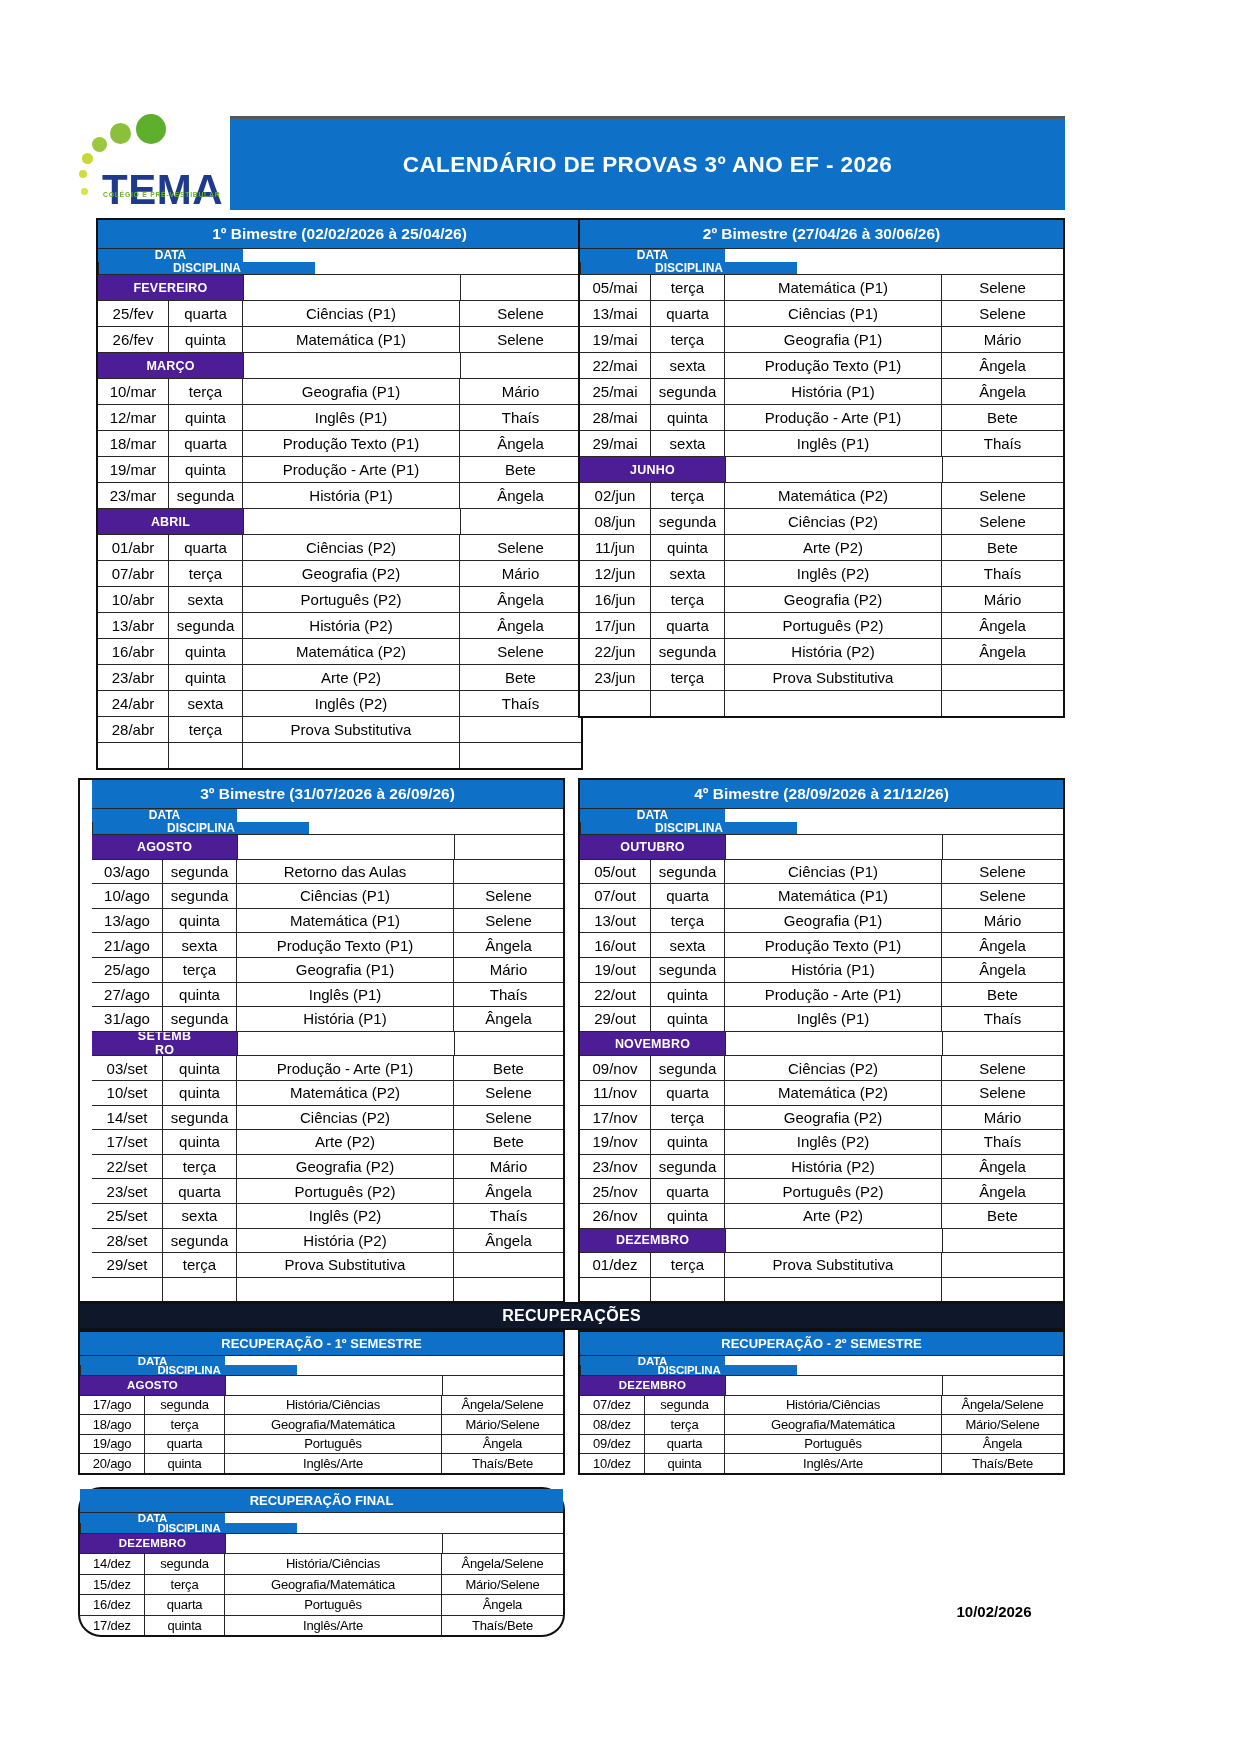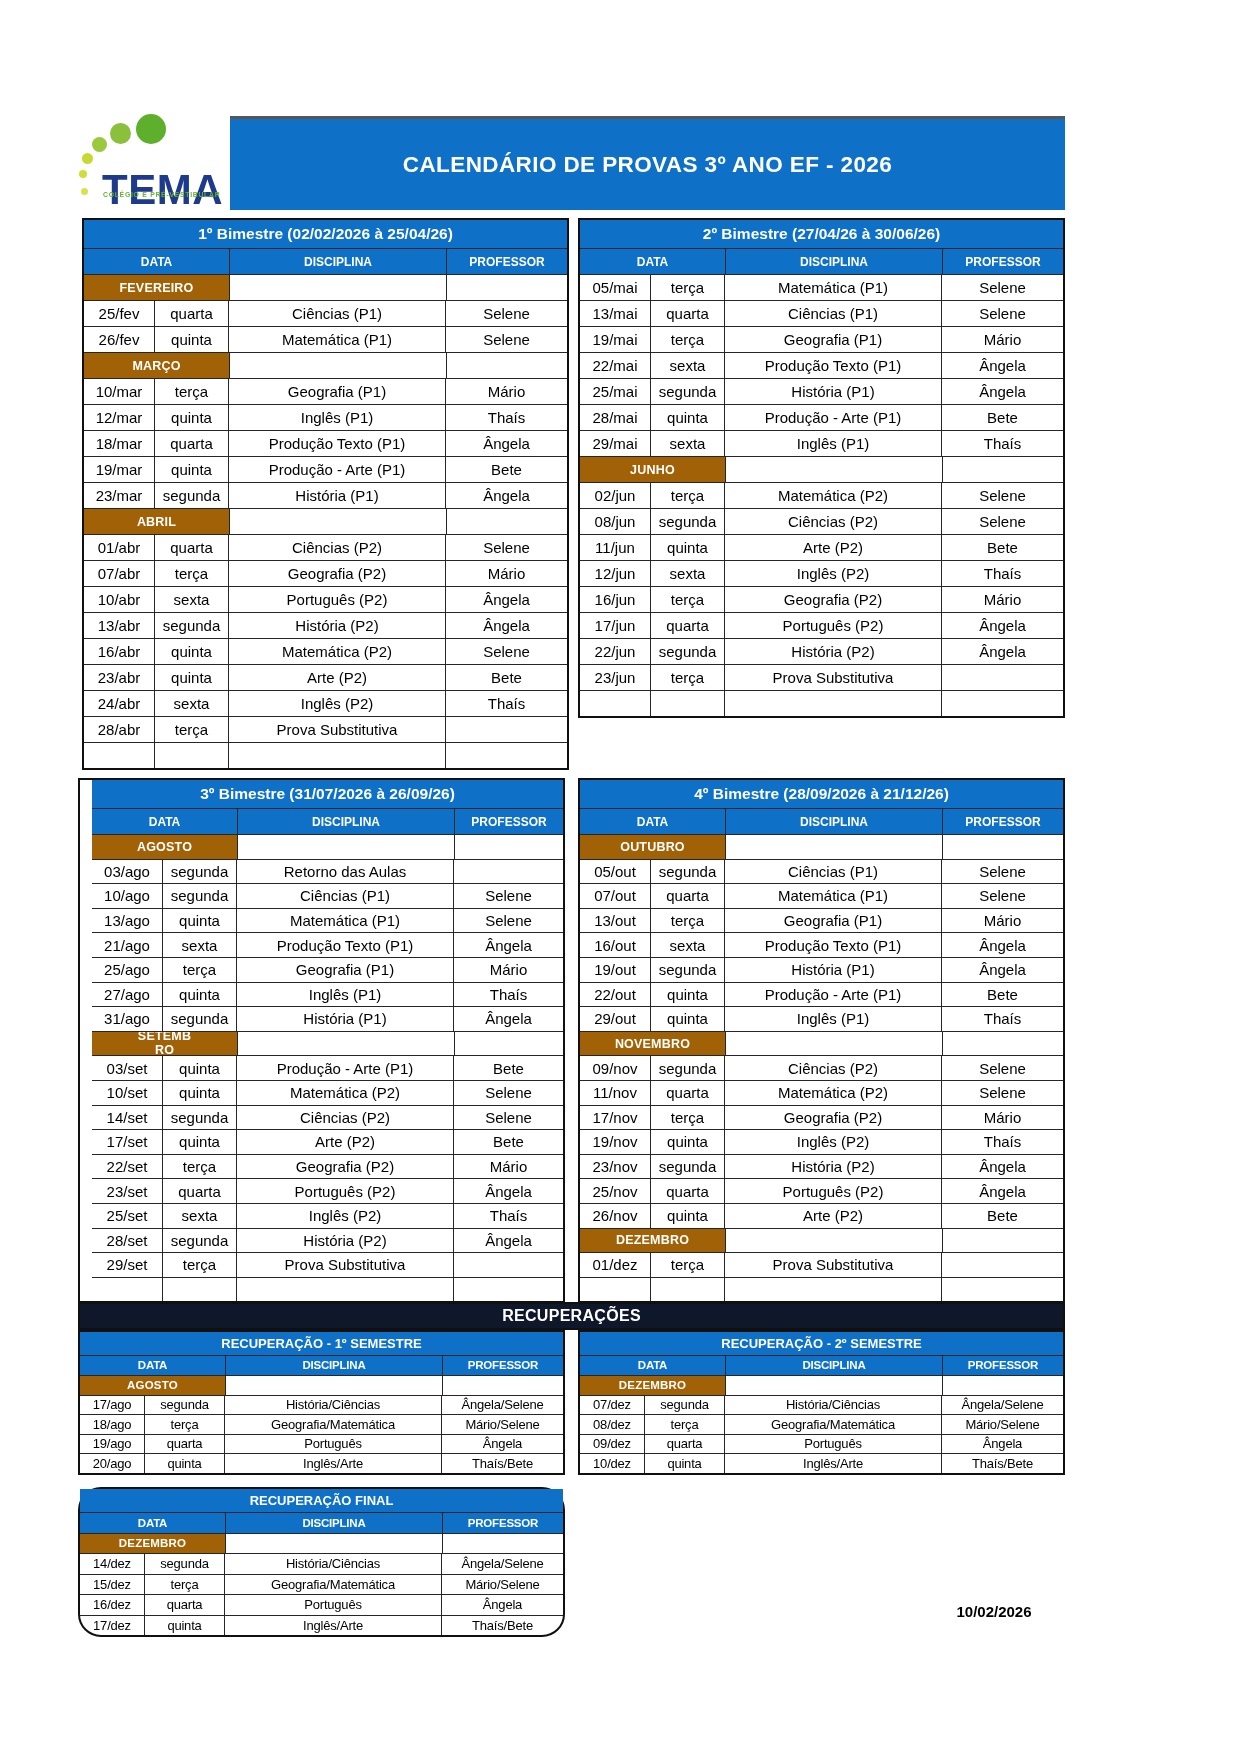--- a/index.html
+++ b/index.html
@@ -39,35 +39,35 @@
     position: absolute; width: 487px;
     border: 2px solid #101010; background: #fff;
   }
   .cal-title {
     height: 28px; background: #0e70c6; color: #fff;
     font-weight: bold; font-size: 15.5px;
     display: flex; align-items: center; justify-content: center;
   }
   .cal-row { display: flex; height: 26px; border-top: 1px solid #262626; font-size: 15px; }
   .bim34 .cal-row { height: 24.6px; }
-  .cal .cal-head { height: 26px; background: #fff; }
+  .cal .cal-head { height: 26px; background: #fff; flex-direction: column; }
   .cal-row > div {
     display: flex; align-items: center; justify-content: center;
     overflow: hidden; text-align: center;
   }
   .c-date  { width: 70px; }
   .c-week  { width: 74px; border-left: 1px solid #262626; }
   .c-disc  { width: 217px; border-left: 1px solid #262626; }
   .c-prof  { flex: 1; border-left: 1px solid #262626; }
   .c-month { width: 145px; }
   .cal-head .c-month, .cal-head .c-disc, .cal-head .c-prof {
     background: #0e70c6; color: #fff; font-weight: bold; font-size: 12px;
   }
   .month-cell {
-    background: #a16207; color: #fff; font-weight: bold; font-size: 12.5px;
+    background: #4c1d95; color: #fff; font-weight: bold; font-size: 12.5px;
     letter-spacing: 0.2px;
   }
   .month-cell.wrap {
     padding: 0 42px; line-height: 1.05; word-break: break-all; white-space: normal;
   }
 
   
   .recup-banner {
     position: absolute; left: 78px; top: 1302px; width: 987px; height: 28px;
     background: #0f172a; border: 2px solid #101010;
@@ -103,21 +103,21 @@
     <div class="logo-dot" style="left:1px; top:56px; width:8px; height:8px; background:#cede3a;"></div>
     <div class="logo-dot" style="left:3px; top:74px; width:7px; height:7px; background:#d8e24c;"></div>
     <div class="logo-word">TEMA</div>
     <div class="logo-tag">COLÉGIO E PRÉ-VESTIBULAR</div>
   </div>
 
   <div class="banner">
     <div class="banner-title">CALENDÁRIO DE PROVAS 3º ANO EF - 2026</div>
   </div>
 
-  <div class="cal" style="left:82px; top:218px;">
+  <div class="cal" style="left:96px; top:218px;">
       <div class="cal-title">1º Bimestre (02/02/2026 à 25/04/26)</div>
       <div class="cal-row cal-head">
         <div class="c-month">DATA</div>
         <div class="c-disc">DISCIPLINA</div>
         <div class="c-prof">PROFESSOR</div>
       </div>
       <div class="cal-row row-month">
         <div class="c-month month-cell">FEVEREIRO</div>
         <div class="c-disc"></div>
         <div class="c-prof"></div>

